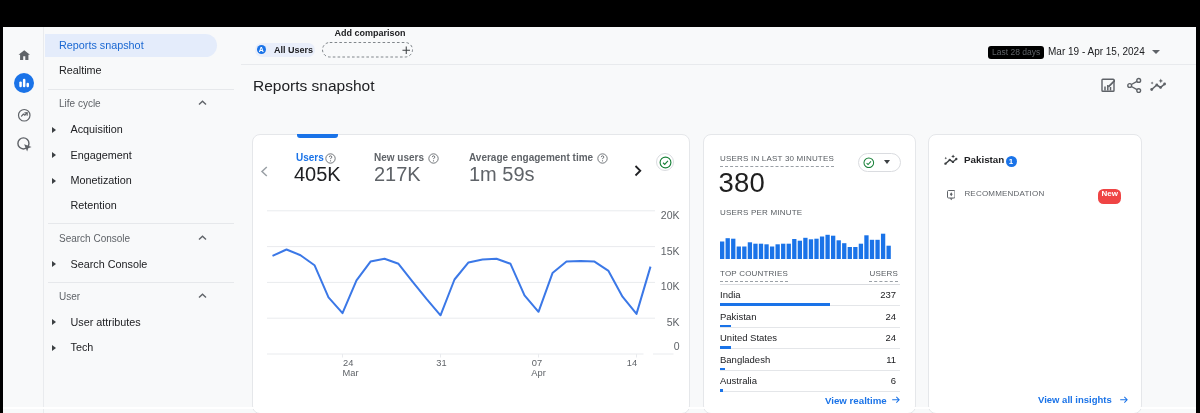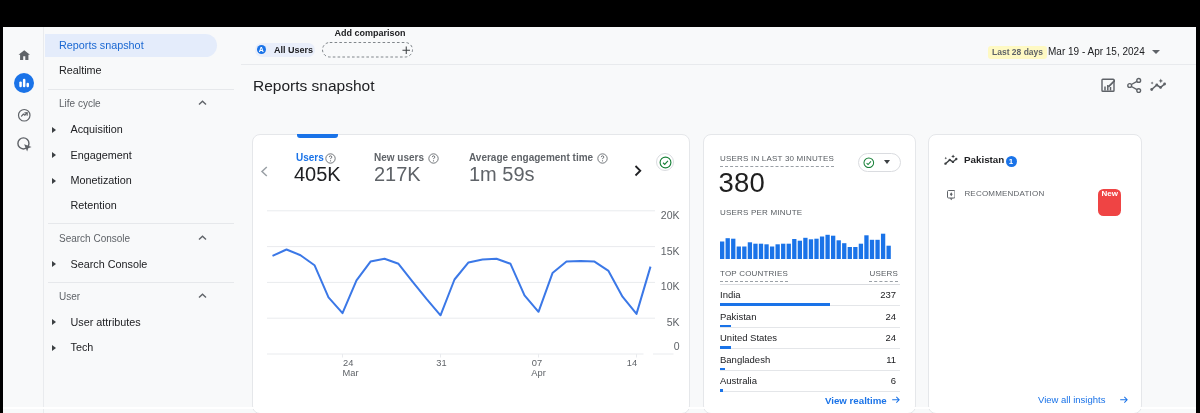--- a/index.html
+++ b/index.html
@@ -95,21 +95,21 @@
   <div class="abs" style="left:253.5px;top:17.5px;width:9.5px;height:9.5px;line-height:9.5px;text-align:center;color:#fff;font-size:7px;font-weight:bold">A</div>
   <div class="abs chiptxt" style="left:271px;top:17.5px">All Users</div>
   <svg class="abs" style="left:318.5px;top:15px" width="91" height="15.5" viewBox="0 0 91 15.5" fill="none">
       <rect x="0.5" y="0.5" width="90" height="14.5" rx="7.25" stroke="#80868b" stroke-width="1" stroke-dasharray="2.6,2.2"></rect>
     </svg>
   <div class="abs chiptxt" style="left:331.5px;top:1px">Add comparison</div>
   <svg class="abs" style="left:399px;top:18.5px" width="8.5" height="8.5" viewBox="0 0 9 9" stroke="#3c4043" stroke-width="1.1">
       <path d="M4.5 0.5v8M0.5 4.5h8"></path>
     </svg>
 
-  <div class="abs" style="left:985px;top:18.5px;height:13px;background:#fef9c3;border-radius:3px;padding:0 4px;font-size:8.5px;font-weight:bold;color:#5f6368;line-height:13px">Last 28 days</div>
+  <div class="abs" style="left:985px;top:18.5px;height:13px;background:#000000;border-radius:3px;padding:0 4px;font-size:8.5px;font-weight:normal;color:#5f6368;line-height:13px">Last 28 days</div>
   <div class="abs" style="left:1045px;top:18.5px;font-size:10px;color:#202124">Mar 19 - Apr 15, 2024</div>
   <div class="abs" style="left:1149px;top:23px;width:0;height:0;border-top:4px solid #5f6368;border-left:4px solid transparent;border-right:4px solid transparent"></div>
 
   <div id="topdiv"></div>
 
   <div class="abs" style="left:250px;top:49.5px;font-size:15.5px;color:#202124">Reports snapshot</div>
 
   <svg class="abs" style="left:1097.5px;top:50.5px" width="14.5" height="14.5" viewBox="0 0 14.5 14.5" fill="none" stroke="#5f6368">
       <rect x="1" y="1.2" width="12" height="12" rx="0.8" stroke-width="1.4"></rect>
       <path d="M4 8.5v4M6.8 7v5.5M9.5 9v3.5" stroke-width="1.5"></path>
@@ -292,21 +292,21 @@
   </svg>
   <div class="abs" style="left:961px;top:126.5px;font-size:9.8px;font-weight:bold;color:#202124">Pakistan</div>
   <div class="abs" style="left:1002.5px;top:128.5px;width:11px;height:11px;border-radius:50%;background:#1a73e8;color:#fff;font-size:8px;font-weight:bold;text-align:center;line-height:11px">1</div>
 
   <svg class="abs" style="left:943.8px;top:163.2px" width="8.5" height="10.5" viewBox="0 0 17 21" fill="none" stroke="#5f6368" stroke-width="2">
       <rect x="1" y="1" width="15" height="15" rx="2"></rect>
       <path d="M5.5 16.5h6L8.5 20.5z" fill="#5f6368" stroke="none"></path>
       <path d="M8.5 4.5l2.8 4-2.8 4-2.8-4z" fill="#5f6368" stroke="none"></path>
     </svg>
   <div class="abs" style="left:961.4px;top:162px;font-size:8px;color:#5f6368;letter-spacing:.2px">RECOMMENDATION</div>
-  <div class="abs" style="left:1095.4px;top:161.7px;width:22.8px;height:27px;background:#ef4444;border-radius:5.5px;color:#fff;font-size:8px;font-weight:bold;line-height:10.5px;text-align:center">New</div>
-
-  <div class="abs" style="left:1035px;top:367px;font-size:9.5px;color:#1a73e8;font-weight:normal">View all insights</div>
+  <div class="abs" style="left:1095.4px;top:161.7px;width:22.8px;height:15px;background:#ef4444;border-radius:5.5px;color:#fff;font-size:8px;font-weight:bold;line-height:10.5px;text-align:center">New</div>
+
+  <div class="abs" style="left:1035px;top:367px;font-size:9.5px;color:#1a73e8;font-weight:bold">View all insights</div>
   <svg class="abs" style="left:1116px;top:367.5px" width="9.5" height="9.5" viewBox="0 0 24 24" fill="none" stroke="#1a73e8" stroke-width="2.6">
       <path d="M3 12h17M13.5 5l7 7-7 7"></path>
     </svg>
 
 </div>
 <div id="whitestrip"></div>
 
 </body></html>

